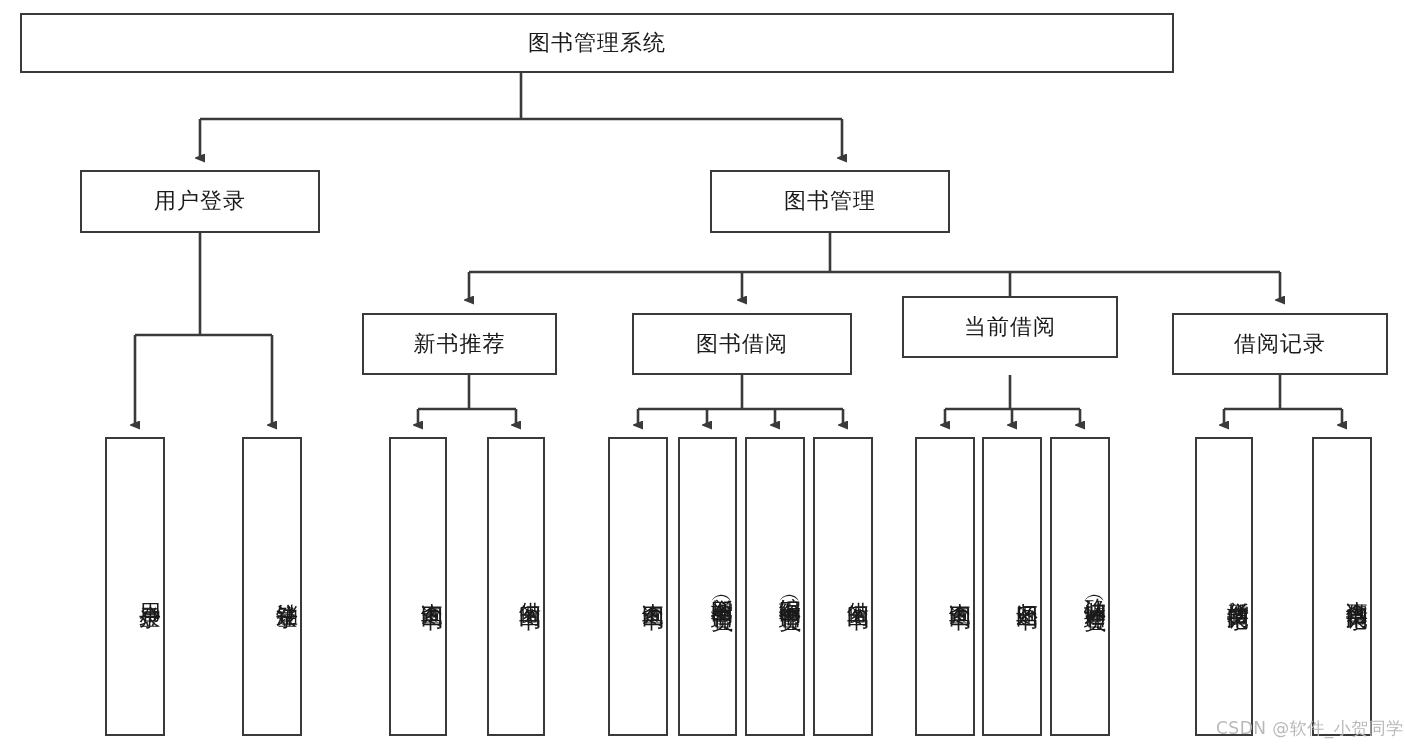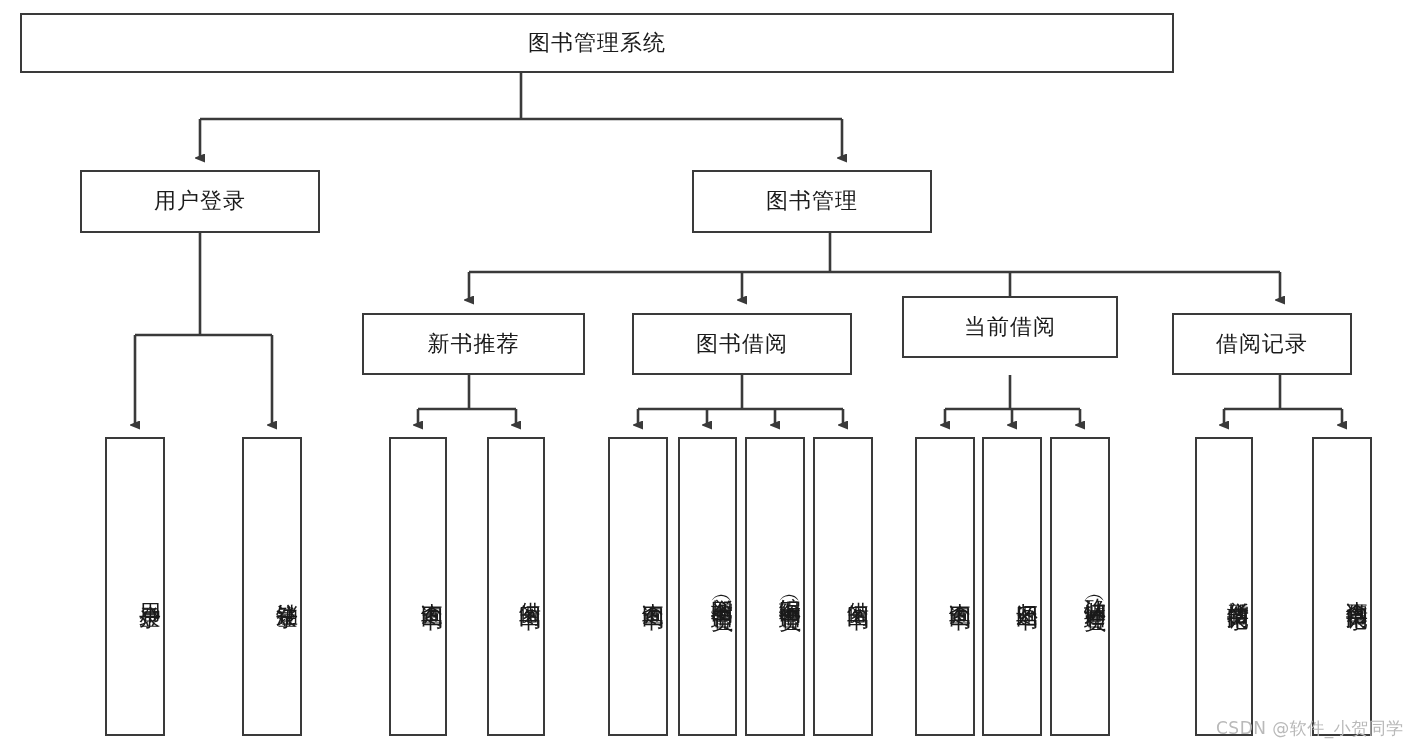--- a/index.html
+++ b/index.html
@@ -112,26 +112,26 @@
       <path d="M1280,375 L1280,409"></path>
       <path d="M1224,409 L1342,409"></path>
       <path d="M1224,409 L1224,425" marker-end="url(#arrow)"></path>
       <path d="M1342,409 L1342,425" marker-end="url(#arrow)"></path>
     </g>
   </svg>
 
   <div class="node-box node-horizontal" style="left:20px; top:13px; width:1154px; height:60px;">图书管理系统</div>
 
   <div class="node-box node-horizontal" style="left:80px; top:170px; width:240px; height:63px;">用户登录</div>
-  <div class="node-box node-horizontal" style="left:692px; top:170px; width:240px; height:63px;">图书管理</div>
+  <div class="node-box node-horizontal" style="left:710px; top:170px; width:240px; height:63px;">图书管理</div>
 
-  <div class="node-box node-horizontal" style="left:362px; top:313px; width:223px; height:62px;">新书推荐</div>
+  <div class="node-box node-horizontal" style="left:362px; top:313px; width:195px; height:62px;">新书推荐</div>
   <div class="node-box node-horizontal" style="left:632px; top:313px; width:220px; height:62px;">图书借阅</div>
   <div class="node-box node-horizontal" style="left:902px; top:296px; width:216px; height:62px;">当前借阅</div>
-  <div class="node-box node-horizontal" style="left:1172px; top:313px; width:180px; height:62px;">借阅记录</div>
+  <div class="node-box node-horizontal" style="left:1172px; top:313px; width:216px; height:62px;">借阅记录</div>
 
   <div class="node-box node-vertical" style="left:105px; top:437px; width:60px; height:299px;">用户登录</div>
   <div class="node-box node-vertical" style="left:242px; top:437px; width:60px; height:299px;">注销登录</div>
 
   <div class="node-box node-vertical" style="left:389px; top:437px; width:58px; height:299px;">查询图书</div>
   <div class="node-box node-vertical" style="left:487px; top:437px; width:58px; height:299px;">借阅图书</div>
 
   <div class="node-box node-vertical" style="left:608px; top:437px; width:60px; height:299px;">查询图书</div>
   <div class="node-box node-vertical" style="left:678px; top:437px; width:59px; height:299px;">新增图书（管理员）</div>
   <div class="node-box node-vertical" style="left:745px; top:437px; width:60px; height:299px;">编辑图书（管理员）</div>

